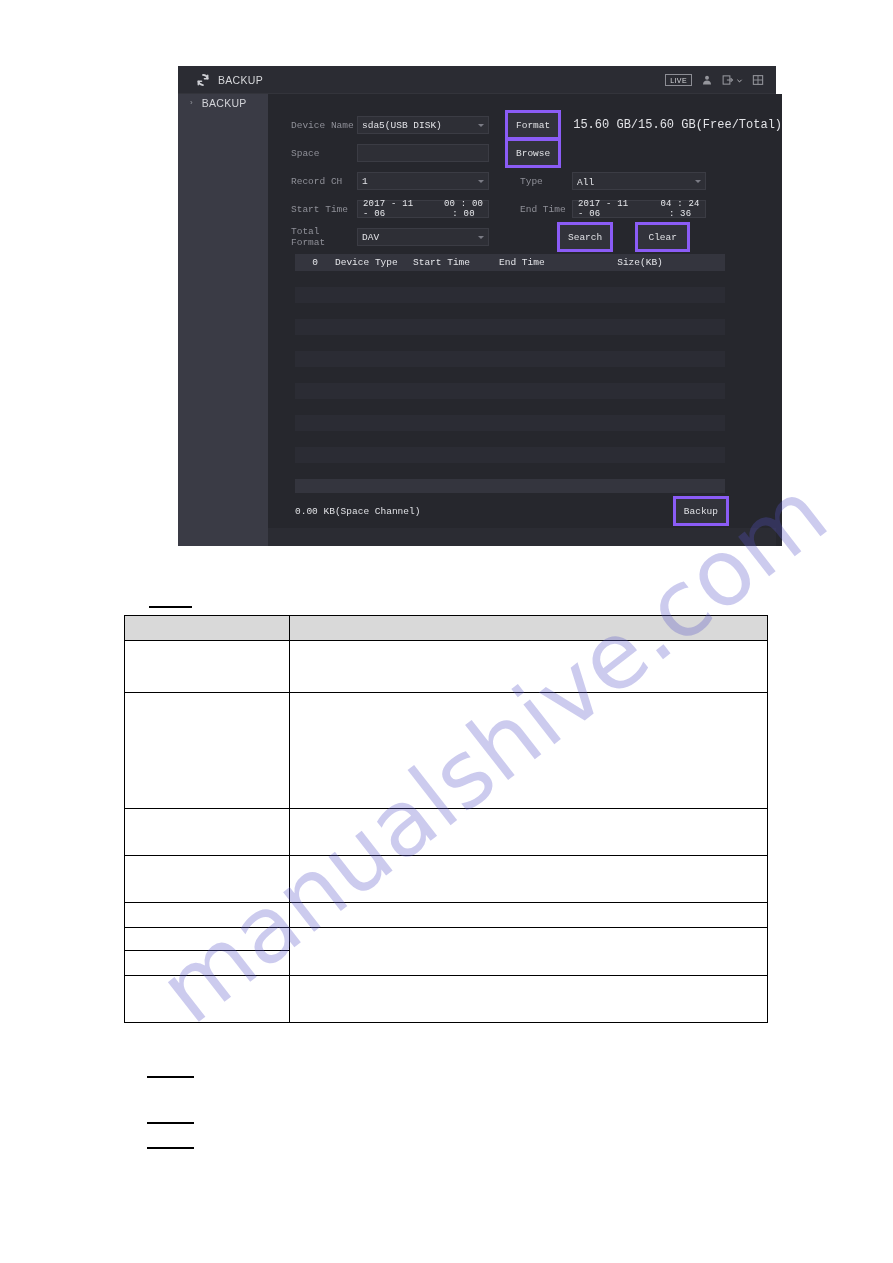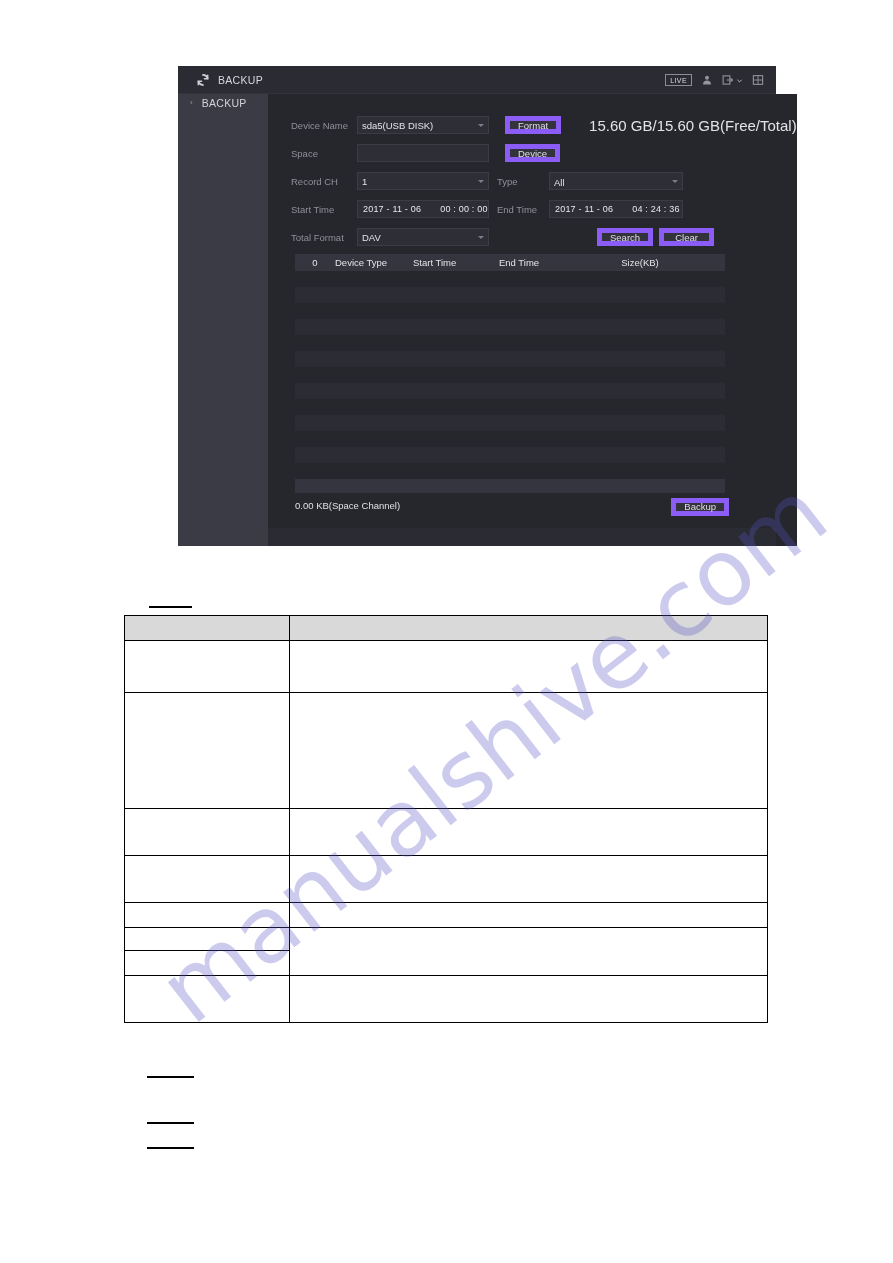--- a/index.html
+++ b/index.html
@@ -109,20 +109,21 @@
   .nvr-sidebar-inner {
     margin-top: 18px;
     height: 434px;
     background: #3a3b45;
   }
   .nvr-main {
     flex: 1;
     background: #26272d;
     padding: 20px 0 0 0;
     position: relative;
+    font-family: Liberation Mono, monospace;
   }
 
   
   .form-area { padding-left: 23px; }
   .frow {
     display: flex;
     align-items: center;
     height: 22px;
     margin-bottom: 6px;
   }
@@ -167,66 +168,66 @@
     width: 132px; height: 18px;
     background: #2e2f36;
     border: 1px solid #3b3c44;
     display: flex;
     align-items: center;
     font-size: 9px;
     color: #e7e8ec;
     letter-spacing: 0.2px;
   }
   .datein .d { padding-left: 5px; }
-  .datein .t { padding-left: 19px; }
+  .datein .t { padding-left: 19px; text-align: center; }
 
   .btn {
     background: #32333b;
-    border: 5px solid #8b5cf6;
+    border: 3px solid #8b5cf6;
     color: #dfe0e4;
     font-size: 9.5px;
     height: 18px;
     min-width: 55px;
     display: inline-flex;
     align-items: center;
     justify-content: center;
-    padding: 0 8px;
+    padding: 12px 8px;
     cursor: pointer;
   }
   .free-total {
-    font-size: 15px;
+    font-size: 12px;
     color: #e2e3e7;
-    margin-left: 28px;
+    margin-left: 12px;
     white-space: nowrap;
   }
   .gap-r { margin-left: 16px; }
   .rlabel {
     width: 52px;
     font-size: 9.5px;
     color: #8f9098;
     flex: 0 0 52px;
-    margin-left: 8px;
+    margin-left: 31px;
   }
   .sel-wide {
     width: 134px; height: 18px;
     background: #2e2f36;
     border: 1px solid #3b3c44;
     display: flex; 
     padding: 4px 4px;
     font-size: 9.5px; color: #e2e3e7;
     position: relative;
   }
   .sel-wide .caret {
     position: absolute; right: 4px; top: 50%; margin-top: -1px;
     width: 0; height: 0;
     border-left: 3px solid transparent;
     border-right: 3px solid transparent;
     border-top: 3.5px solid #7b7c85;
   }
-  .btn-row { display: flex; gap: 6px; margin-left: 108px; }
+  .btn-row { display: flex; gap: 22px; margin-left: 68px; }
 
   
   .res-wrap {
     margin: 6px 0 0 0;
     width: 430px;
     margin-left: 4px;
   }
   .res-head {
     display: flex;
     height: 17px;
@@ -353,21 +354,21 @@
             <span>sda5(USB DISK)</span>
             <span class="caret"></span>
           </span>
           <span class="btn gap-r">Format</span>
           <span class="free-total">15.60 GB/15.60 GB(Free/Total)</span>
         </div>
 
         <div class="frow">
           <span class="flabel">Space</span>
           <span class="txtin" placeholder=""></span>
-          <span class="btn gap-r">Device</span>
+          <span class="btn gap-r">Browse</span>
         </div>
 
         <div class="frow">
           <span class="flabel">Record CH</span>
           <span class="sel">
             <span>1</span>
             <span class="caret"></span>
           </span>
           <span class="rlabel">Type</span>
           <span class="sel-wide">

